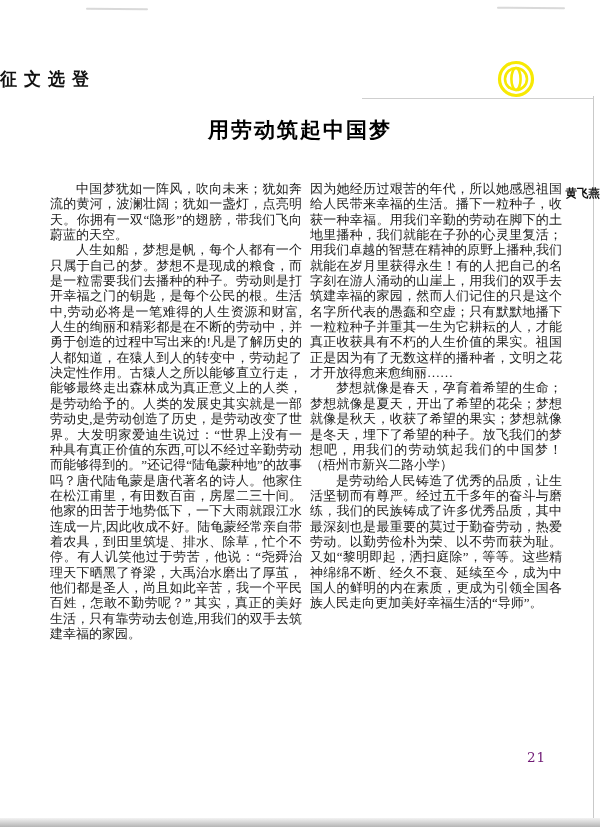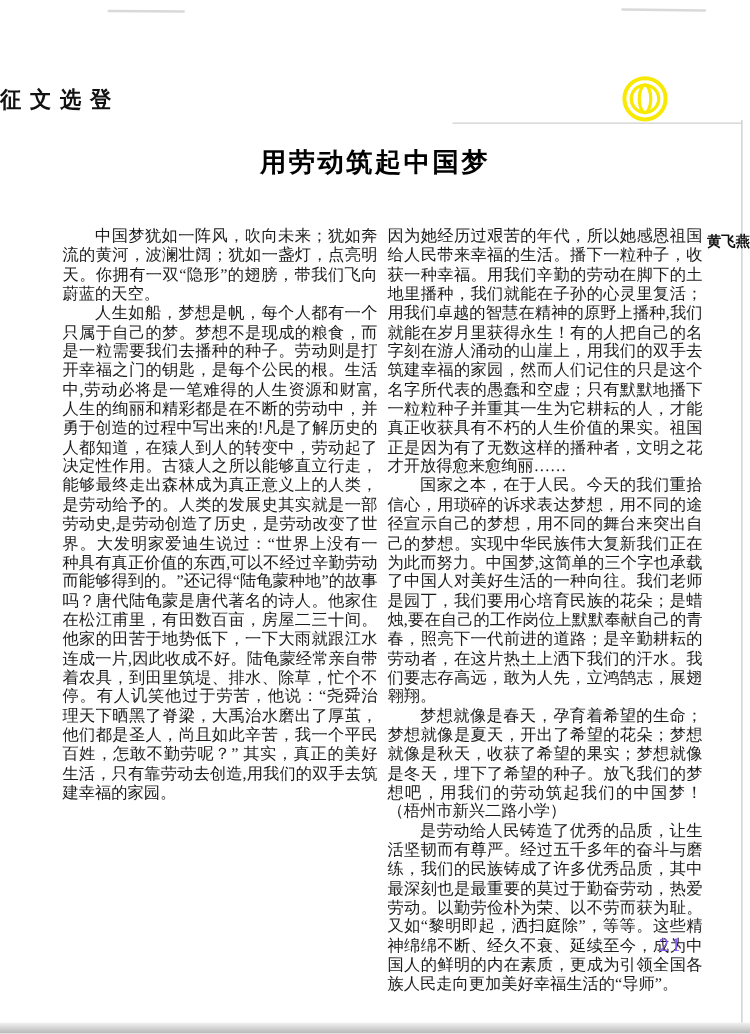--- a/index.html
+++ b/index.html
@@ -54,21 +54,21 @@
     font-size:13px;line-height:15.35px;
     text-align:justify;
     text-indent:2em;
     word-break:break-all;
     color:#1b1b1b;
   }
   .para.no-indent{text-indent:0;}
   .page-number{
     position:absolute;top:749px;left:527px;
     font-family:"DejaVu Serif","Liberation Serif",serif;
-    font-size:13.5px;letter-spacing:1px;color:#8b5cf6;
+    font-size:13.5px;letter-spacing:1px;color:#701a75;
   }
 </style>
 </head>
 <body>
 
 <div class="page">
 
   <div class="scan-mark m1"></div>
   <div class="scan-mark m2"></div>
   <div class="edge-right"></div>
@@ -87,20 +87,19 @@
   <h1 class="title">用劳动筑起中国梦</h1>
   <div class="author">黄飞燕</div>
 
   <div class="columns">
     <div class="col">
         <p class="para">中国梦犹如一阵风，吹向未来；犹如奔流的黄河，波澜壮阔；犹如一盏灯，点亮明天。你拥有一双“隐形”的翅膀，带我们飞向蔚蓝的天空。</p>
         <p class="para">人生如船，梦想是帆，每个人都有一个只属于自己的梦。梦想不是现成的粮食，而是一粒需要我们去播种的种子。劳动则是打开幸福之门的钥匙，是每个公民的根。生活中,劳动必将是一笔难得的人生资源和财富,人生的绚丽和精彩都是在不断的劳动中，并勇于创造的过程中写出来的!凡是了解历史的人都知道，在猿人到人的转变中，劳动起了决定性作用。古猿人之所以能够直立行走，能够最终走出森林成为真正意义上的人类，是劳动给予的。人类的发展史其实就是一部劳动史,是劳动创造了历史，是劳动改变了世界。大发明家爱迪生说过：“世界上没有一种具有真正价值的东西,可以不经过辛勤劳动而能够得到的。”还记得“陆龟蒙种地”的故事吗？唐代陆龟蒙是唐代著名的诗人。他家住在松江甫里，有田数百亩，房屋二三十间。他家的田苦于地势低下，一下大雨就跟江水连成一片,因此收成不好。陆龟蒙经常亲自带着农具，到田里筑堤、排水、除草，忙个不停。有人讥笑他过于劳苦，他说：“尧舜治理天下晒黑了脊梁，大禹治水磨出了厚茧，他们都是圣人，尚且如此辛苦，我一个平民百姓，怎敢不勤劳呢？” 其实，真正的美好生活，只有靠劳动去创造,用我们的双手去筑建幸福的家园。</p>
       </div>
     <div class="col">
         <p class="para no-indent">因为她经历过艰苦的年代，所以她感恩祖国给人民带来幸福的生活。播下一粒种子，收获一种幸福。用我们辛勤的劳动在脚下的土地里播种，我们就能在子孙的心灵里复活；用我们卓越的智慧在精神的原野上播种,我们就能在岁月里获得永生！有的人把自己的名字刻在游人涌动的山崖上，用我们的双手去筑建幸福的家园，然而人们记住的只是这个名字所代表的愚蠢和空虚；只有默默地播下一粒粒种子并重其一生为它耕耘的人，才能真正收获具有不朽的人生价值的果实。祖国正是因为有了无数这样的播种者，文明之花才开放得愈来愈绚丽……</p>
-        <p class="para">国家之本，在于人民。今天的我们重拾信心，用琐碎的诉求表达梦想，用不同的途径宣示自己的梦想，用不同的舞台来突出自己的梦想。实现中华民族伟大复新我们正在为此而努力。中国梦,这简单的三个字也承载了中国人对美好生活的一种向往。我们老师是园丁，我们要用心培育民族的花朵；是蜡烛,要在自己的工作岗位上默默奉献自己的青春，照亮下一代前进的道路；是辛勤耕耘的劳动者，在这片热土上洒下我们的汗水。我们要志存高远，敢为人先，立鸿鹄志，展翅翱翔。</p>
         <p class="para">梦想就像是春天，孕育着希望的生命；梦想就像是夏天，开出了希望的花朵；梦想就像是秋天，收获了希望的果实；梦想就像是冬天，埋下了希望的种子。放飞我们的梦想吧，用我们的劳动筑起我们的中国梦！　（梧州市新兴二路小学）</p>
         <p class="para">是劳动给人民铸造了优秀的品质，让生活坚韧而有尊严。经过五千多年的奋斗与磨练，我们的民族铸成了许多优秀品质，其中最深刻也是最重要的莫过于勤奋劳动，热爱劳动。以勤劳俭朴为荣、以不劳而获为耻。又如“黎明即起，洒扫庭除”，等等。这些精神绵绵不断、经久不衰、延续至今，成为中国人的鲜明的内在素质，更成为引领全国各族人民走向更加美好幸福生活的“导师”。</p>
       </div>
   </div>
 
   <div class="page-number">21</div>
 </div>
 
 </body></html>

